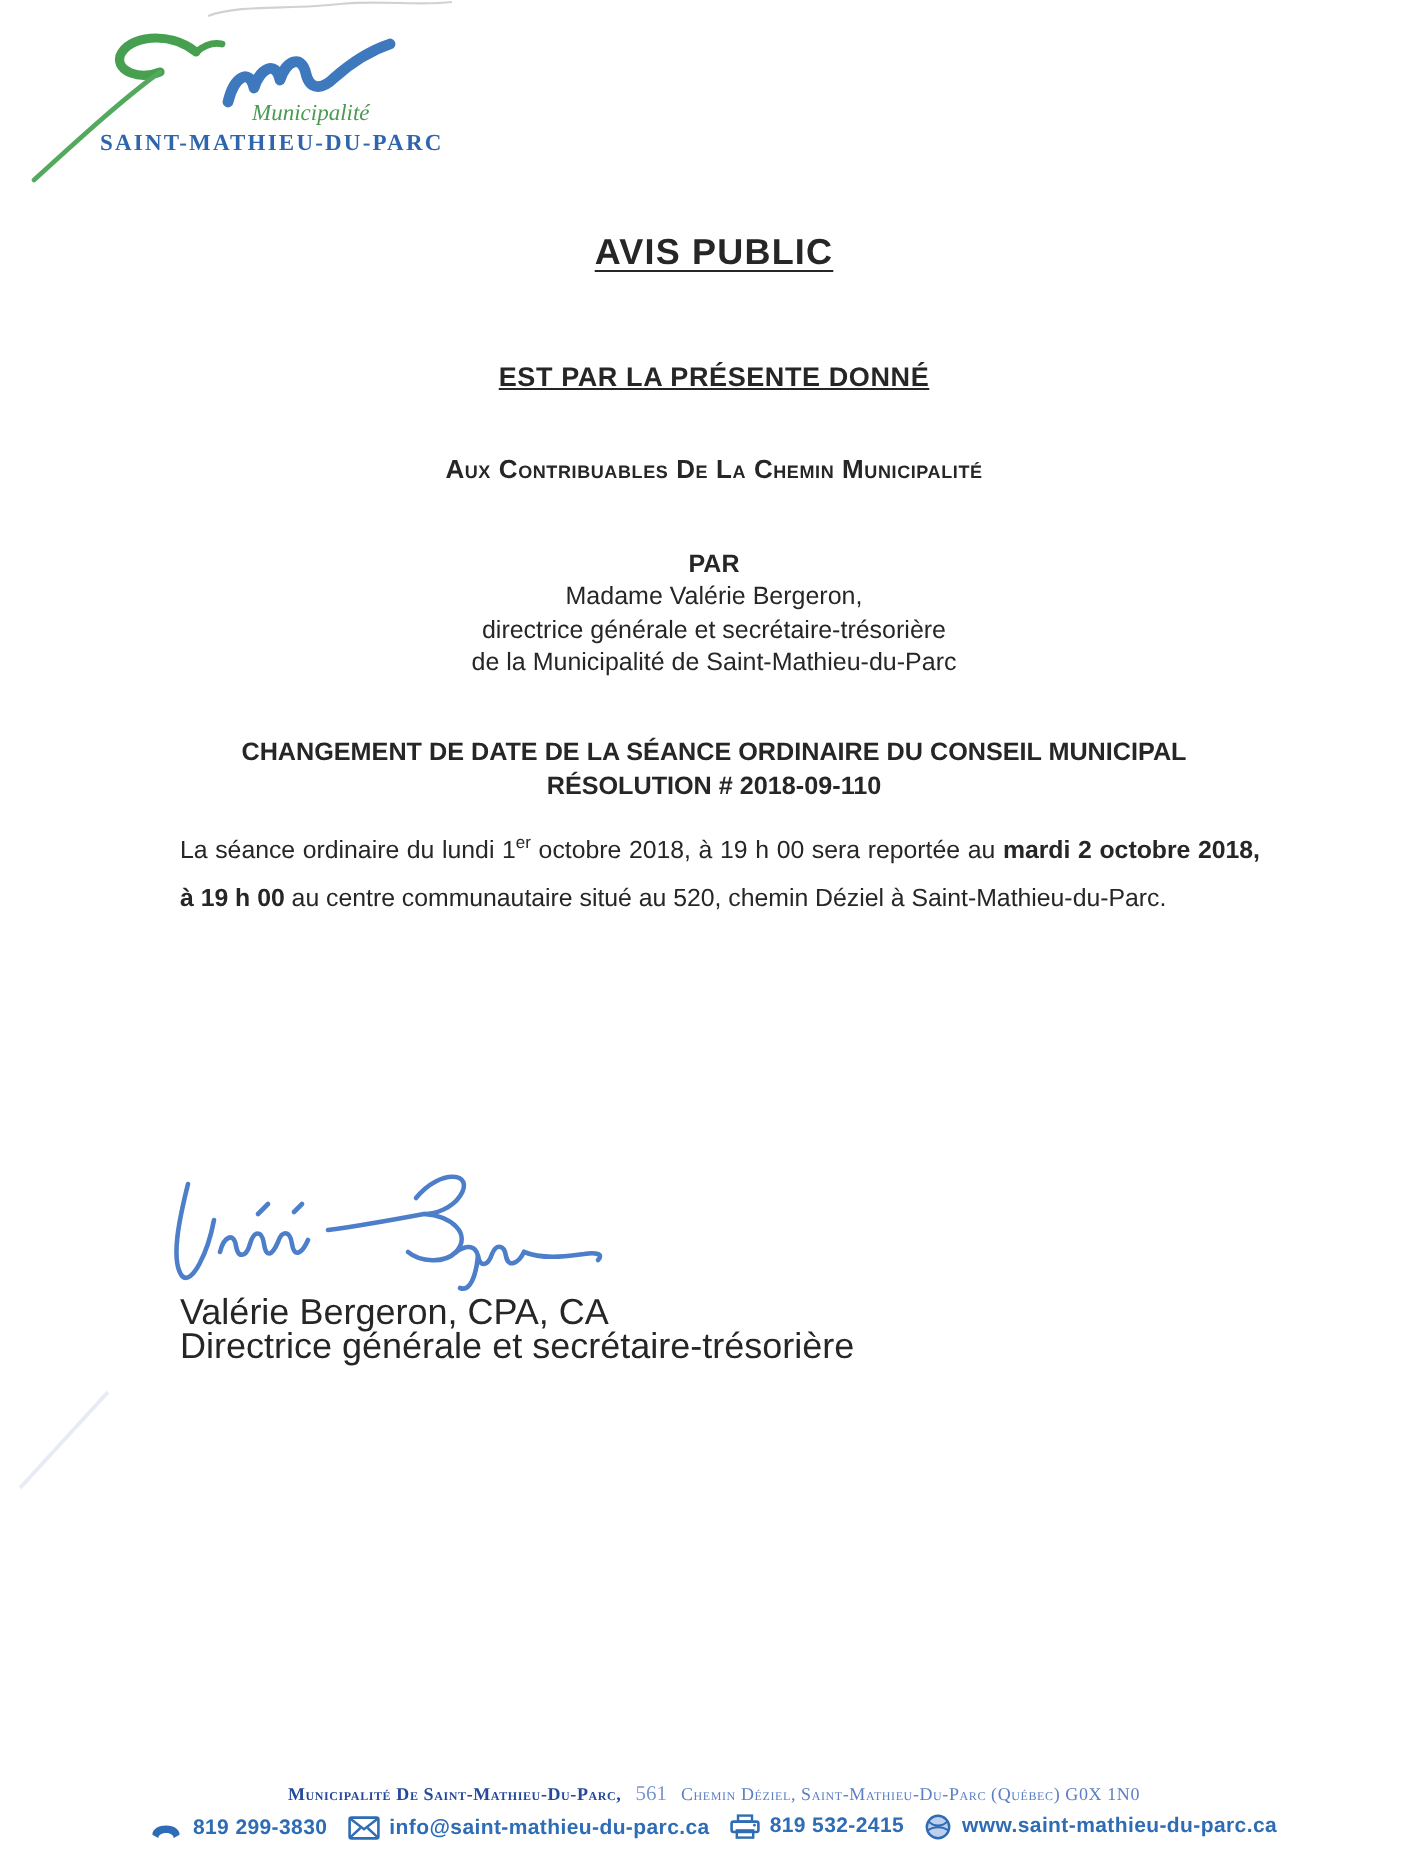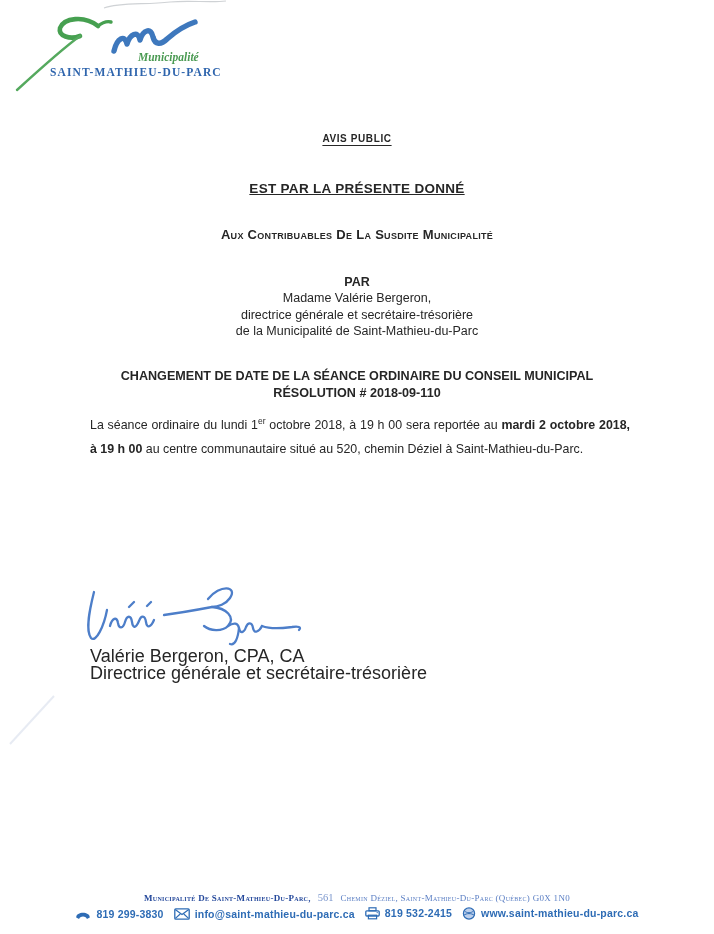--- a/index.html
+++ b/index.html
@@ -7,26 +7,26 @@
         font-family:"Liberation Sans",sans-serif;color:#262626;}
   .abs{position:absolute;}
   .ctr{left:0;right:0;text-align:center;}
   .b{font-weight:700;}
   sup{font-size:8.5px;line-height:0;}
 
   
   #logo{left:14px;top:10px;width:230px;height:84px;}
   #logo-swoosh{position:absolute;left:0;top:2px;}
   #logo-word{position:absolute;left:112px;top:41px;font-family:"Liberation Serif",serif;
-             font-style:italic;font-weight:700;font-size:11.5px;color:#4a9a52;margin-left:12px;}
+             font-style:italic;font-weight:400;font-size:11.5px;color:#4a9a52;}
   #logo-name{position:absolute;left:36px;top:56px;font-family:"Liberation Serif",serif;
              font-weight:700;font-size:11.5px;letter-spacing:1.1px;color:#2f65ad;}
 
   
-  #title{top:133px;font-weight:700;font-size:10px;letter-spacing:.6px;
+  #title{top:116px;font-weight:700;font-size:18px;letter-spacing:.6px;
          text-decoration:underline;text-underline-offset:3px;}
   #given{top:181px;font-weight:700;font-size:13.5px;letter-spacing:.3px;text-decoration:underline;}
   #addressees{top:227px;font-weight:700;font-size:13px;font-variant:small-caps;letter-spacing:.3px;}
 
   #par-block{top:274px;font-size:12.5px;line-height:16.4px;}
   #par-block .par-label{font-weight:700;}
 
   #subject{top:368px;font-weight:700;font-size:12.6px;line-height:17px;}
 
   #body{top:414px;left:90px;width:540px;margin:0;font-size:12.4px;line-height:23.5px;
@@ -65,21 +65,21 @@
       <path d="M66,24 C48,37 26,57 3,78" fill="none" stroke="#55a95e" stroke-width="2.4" stroke-linecap="round"></path>
       <path d="M84,14 C89,10 93,9 97,10" fill="none" stroke="#46a050" stroke-width="3.4" stroke-linecap="round"></path>
       <path d="M100,39 C103,26 111,22 113,32 C116,22 124,18 126,28 C129,18 137,15 139,25 C141,33 147,33 153,27 C162,19 172,13 181,10" fill="none" stroke="#3e78bd" stroke-width="5.4" stroke-linecap="round" stroke-linejoin="round"></path>
     </svg>
     <div id="logo-word">Municipalité</div>
     <div id="logo-name">SAINT-MATHIEU-DU-PARC</div>
   </div>
 
   <div class="abs ctr" id="title">AVIS PUBLIC</div>
   <div class="abs ctr" id="given">EST PAR LA PRÉSENTE DONNÉ</div>
-  <div class="abs ctr" id="addressees">Aux Contribuables De La Susdite Municipalité</div>
+  <div class="abs ctr" id="addressees">Aux Contribuables De La Chemin Municipalité</div>
 
   <div class="abs ctr" id="par-block">
     <div class="par-label">PAR</div>
     <div>Madame Valérie Bergeron,</div>
     <div>directrice générale et secrétaire-trésorière</div>
     <div>de la Municipalité de Saint-Mathieu-du-Parc</div>
   </div>
 
   <div class="abs ctr" id="subject">
     <div>CHANGEMENT DE DATE DE LA SÉANCE ORDINAIRE DU CONSEIL MUNICIPAL</div>

